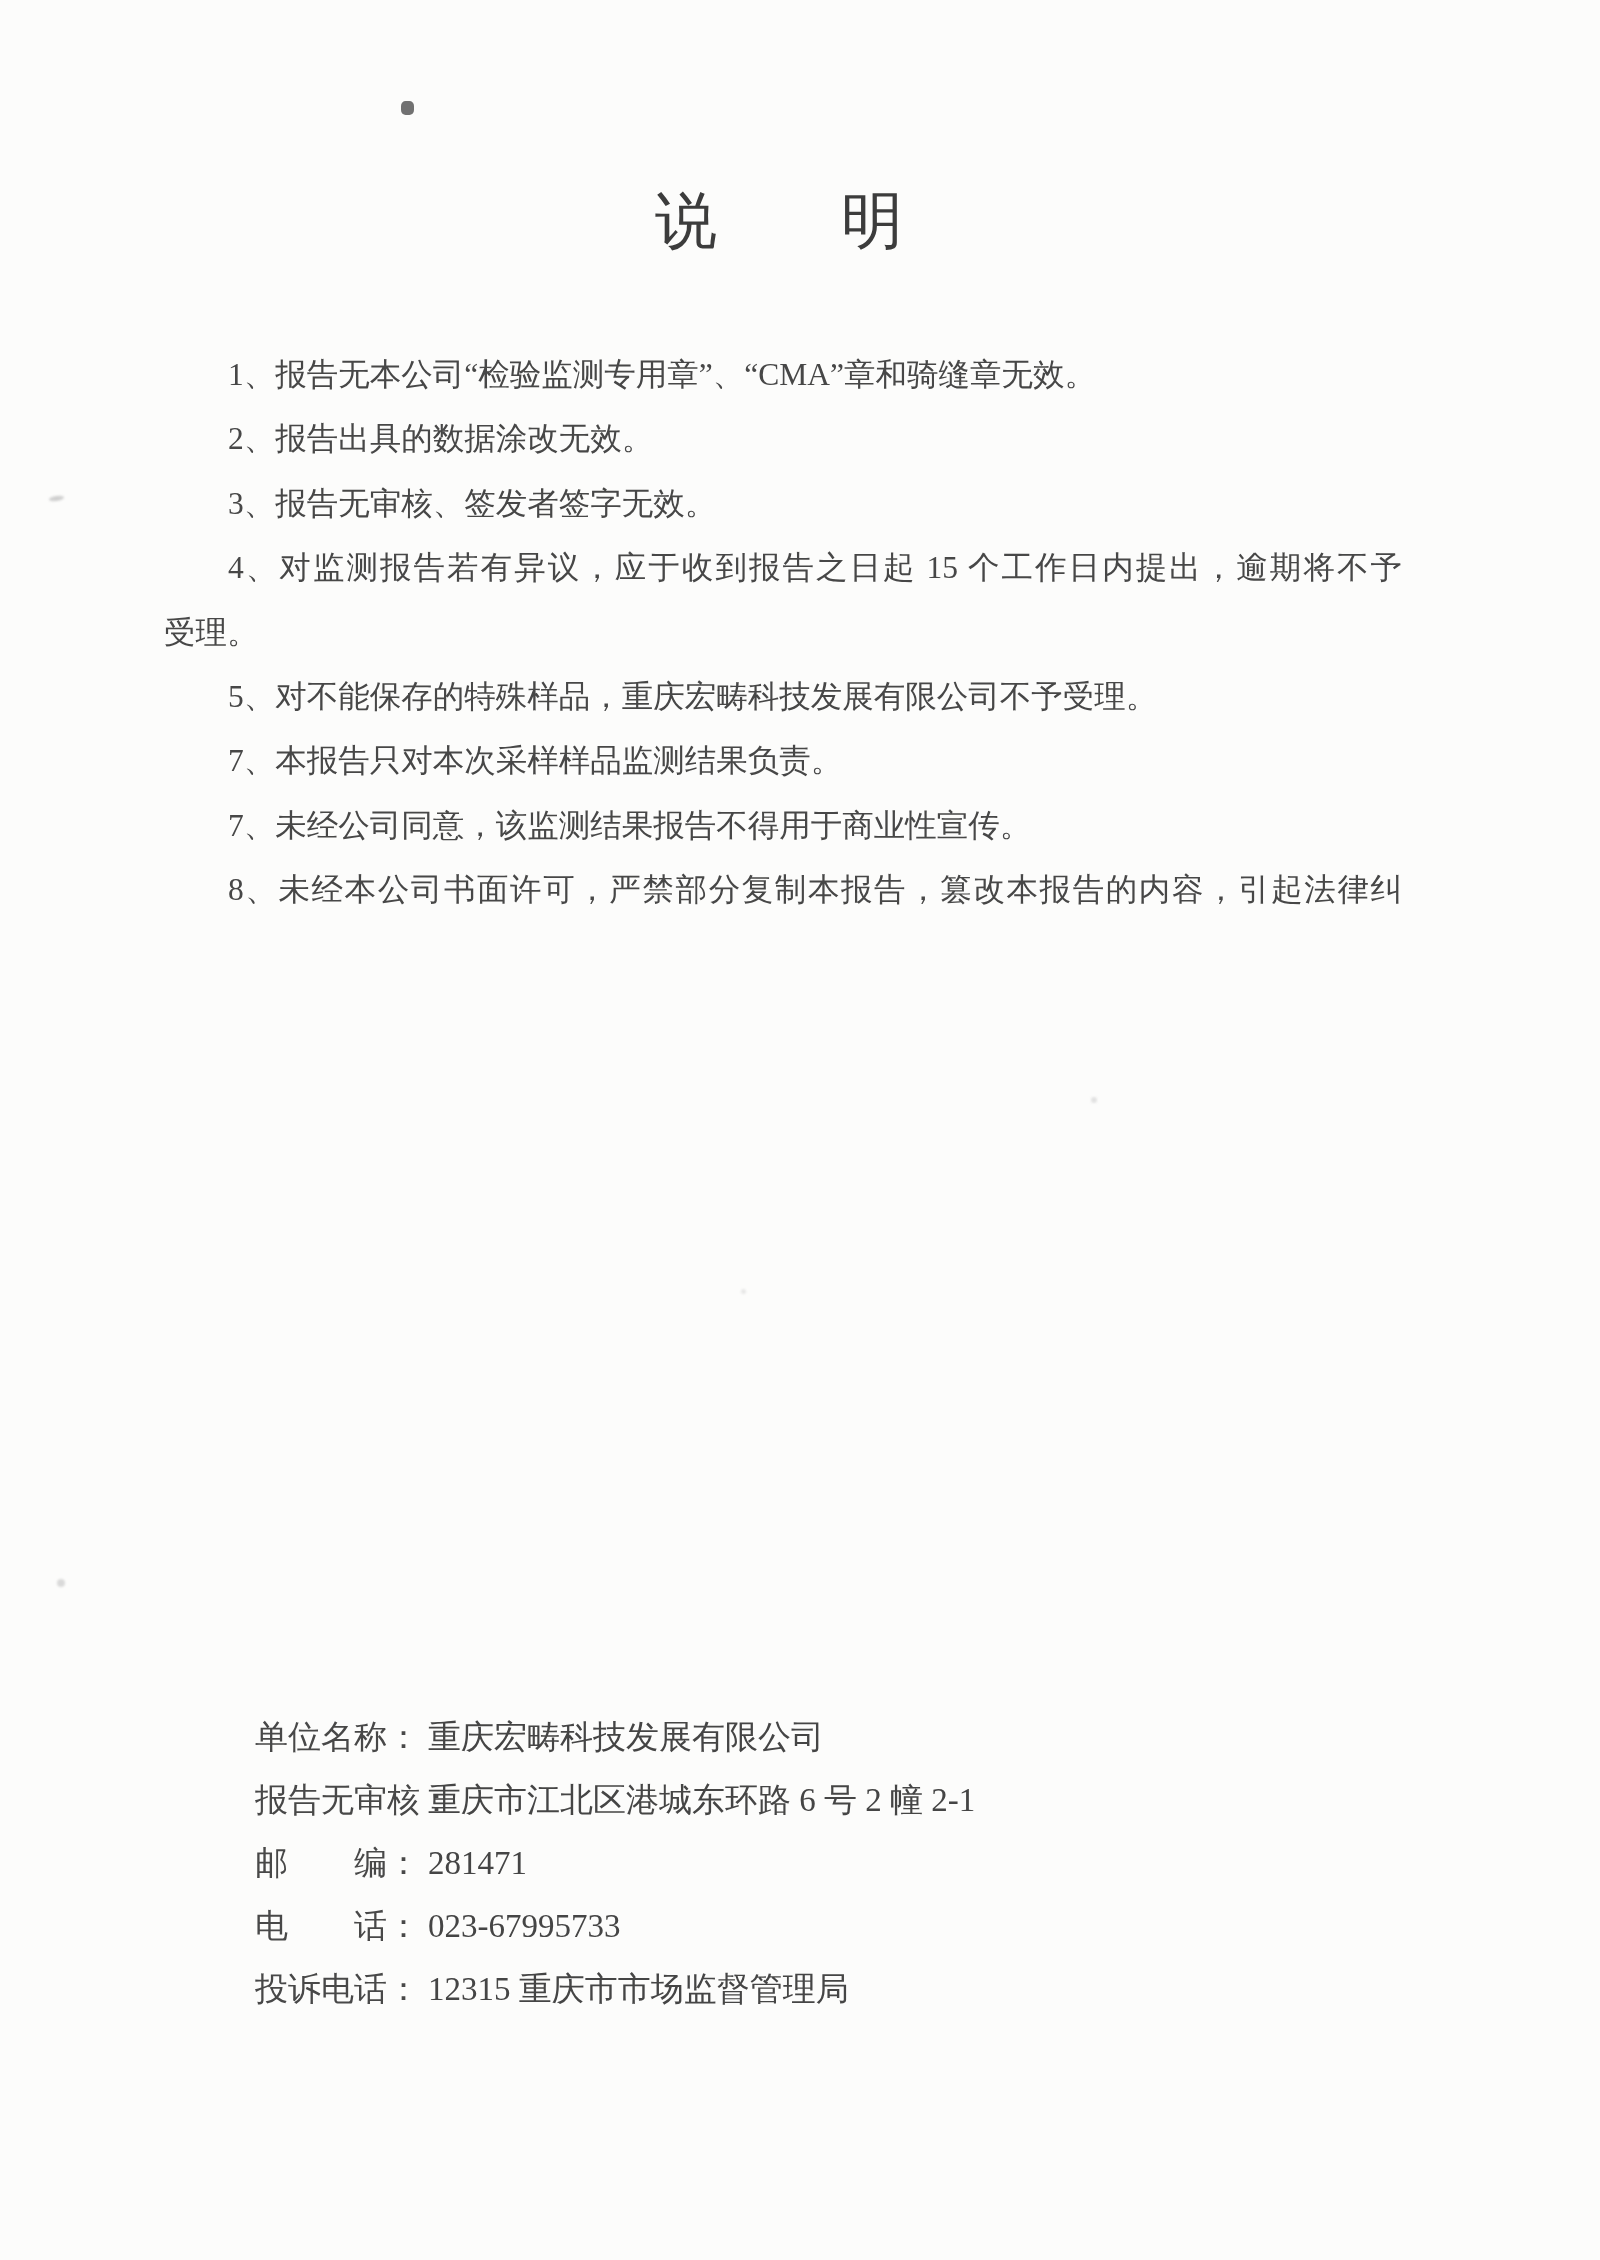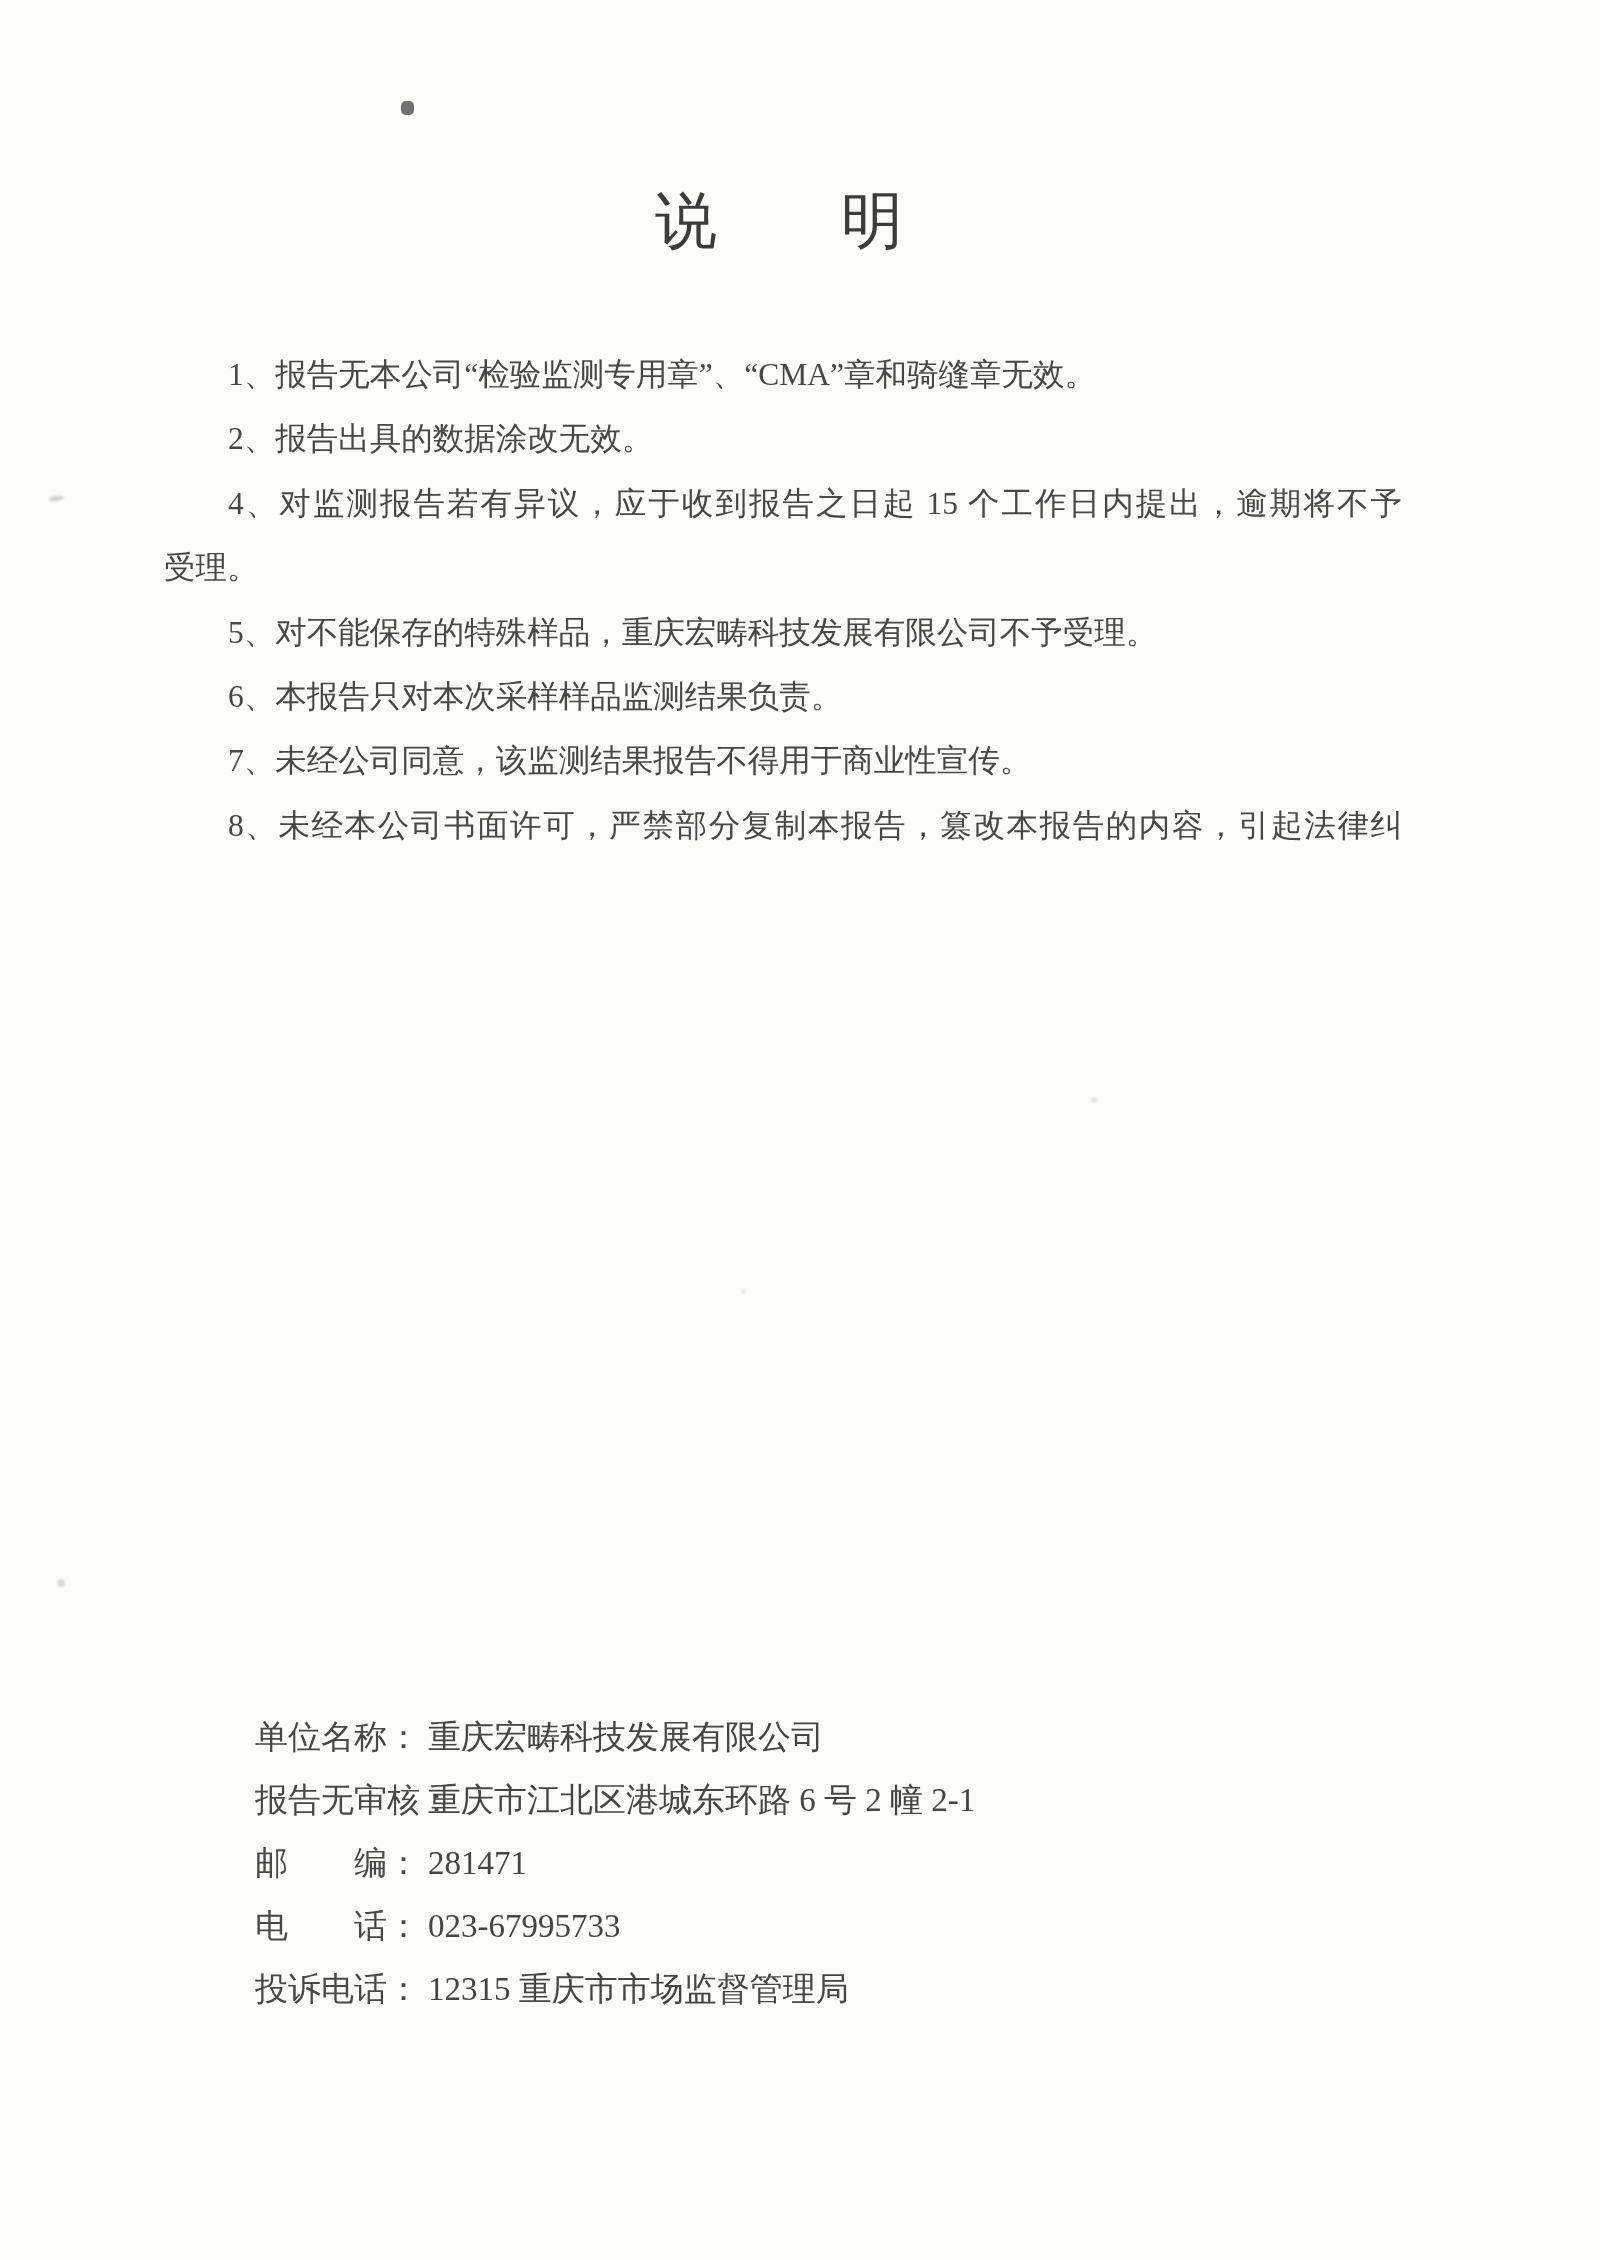--- a/index.html
+++ b/index.html
@@ -72,24 +72,25 @@
 </head>
 <body>
 
 <div class="page">
 
   <div class="doc-title">说　　明</div>
 
   <div class="notes">
     <div class="note-line indent">1、报告无本公司“检验监测专用章”、“CMA”章和骑缝章无效。</div>
     <div class="note-line indent">2、报告出具的数据涂改无效。</div>
+    <div class="note-line indent">3、报告无审核、签发者签字无效。</div>
     <div class="note-line indent stretch">4、对监测报告若有异议，应于收到报告之日起 15 个工作日内提出，逾期将不予</div>
     <div class="note-line">受理。</div>
     <div class="note-line indent">5、对不能保存的特殊样品，重庆宏畴科技发展有限公司不予受理。</div>
-    <div class="note-line indent">6、本报告只对本次采样样品监测结果负责。</div>
+    <div class="note-line indent">7、本报告只对本次采样样品监测结果负责。</div>
     <div class="note-line indent">7、未经公司同意，该监测结果报告不得用于商业性宣传。</div>
     <div class="note-line indent stretch">8、未经本公司书面许可，严禁部分复制本报告，篡改本报告的内容，引起法律纠</div>
   </div>
 
   <div class="contact">
     <div class="contact-row">
       <span class="lbl">单位名称：</span><span class="val">重庆宏畴科技发展有限公司</span>
     </div>
     <div class="contact-row">
       <span class="lbl">报告无审核：</span><span class="val">重庆市江北区港城东环路 6 号 2 幢 2-1</span>

